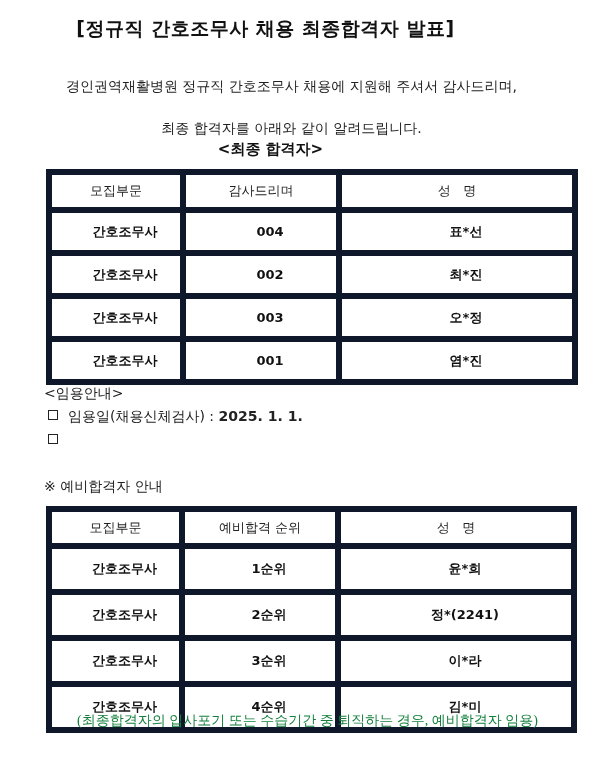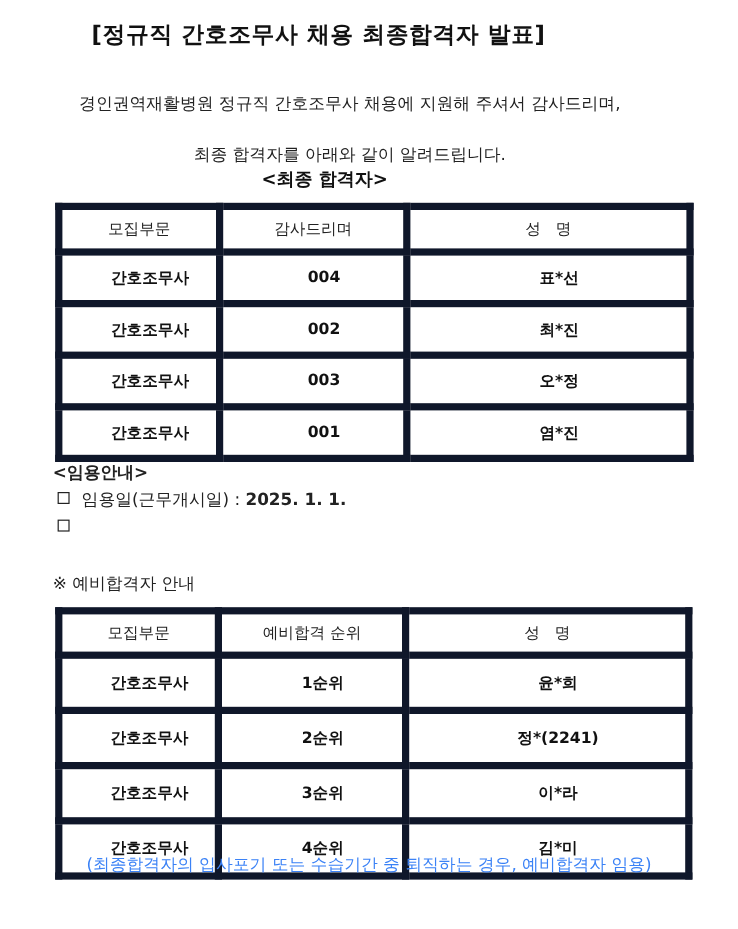--- a/index.html
+++ b/index.html
@@ -14,21 +14,21 @@
   th { font-weight:normal; color:#222; }
   td { font-weight:bold;padding-left:18px; }
   .t1 { left:46px; top:169px; width:526px; }
   .t2 { left:46px; top:506px; width:525px; }
   .t1 th { height:32px; }
   .t1 td { height:37px; }
   .t2 th { height:31px; }
   .t2 td { height:40px; }
   .line { left:44px; font-size:14px; color:#222; white-space:nowrap; }
   .bullet { display:inline-block; width:8px; height:8px; border:1px solid #222; margin-right:10px; vertical-align:1px; margin-left:4px; }
-  .note { left:0; width:615px; text-align:center; top:712px; font-size:14px; color:#3b82f6; }
+  .note { left:0; width:615px; text-align:center; top:712px; font-size:14px; color:#15803d;font-family:Liberation Serif, serif; }
 </style>
 </head>
 <body>
 
 <div class="abs title">[정규직 간호조무사 채용 최종합격자 발표]</div>
 
 <div class="abs intro" style="top:78px;">경인권역재활병원 정규직 간호조무사 채용에 지원해 주셔서 감사드리며,</div>
 <div class="abs intro" style="top:108px;margin-top:12px;">최종 합격자를 아래와 같이 알려드립니다.</div>
 
 <div class="abs sub-title">&lt;최종 합격자&gt;</div>
@@ -61,23 +61,23 @@
     <td>오*정</td>
   </tr>
   <tr>
     <td>간호조무사</td>
     <td>001</td>
     <td>염*진</td>
   </tr>
 </tbody>
   </table>
 
-<div class="abs line" style="top:385px;font-weight:bold;">&lt;임용안내&gt;</div>
+<div class="abs line" style="top:385px;">&lt;임용안내&gt;</div>
 <div class="abs line" style="top:408px;">
-  <span class="bullet"></span><span>임용일(근무개시일) : </span><b>2025. 1. 1.</b>
+  <span class="bullet"></span><span>임용일(채용신체검사) : </span><b>2025. 1. 1.</b>
 </div>
 <div class="abs line" style="top:432px;">
   <span class="bullet"></span>
 </div>
 
 <div class="abs line" style="top:478px;">※ 예비합격자 안내</div>
 
 <table class="t2">
   <colgroup>
       <col style="width:133px">

